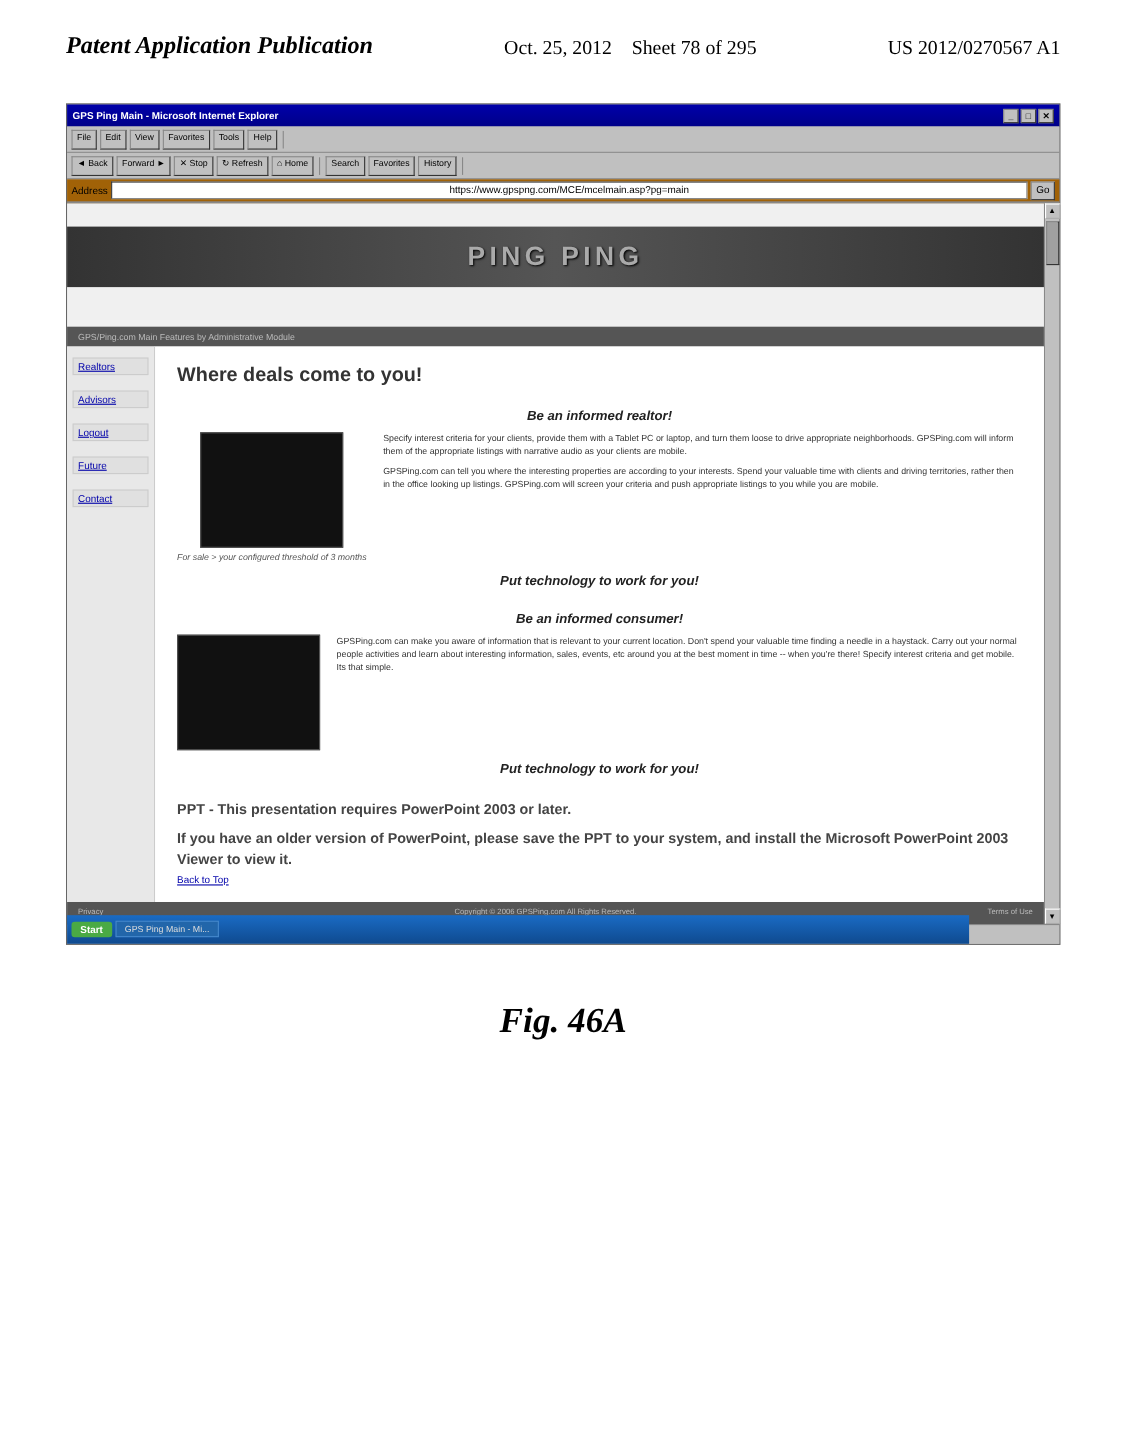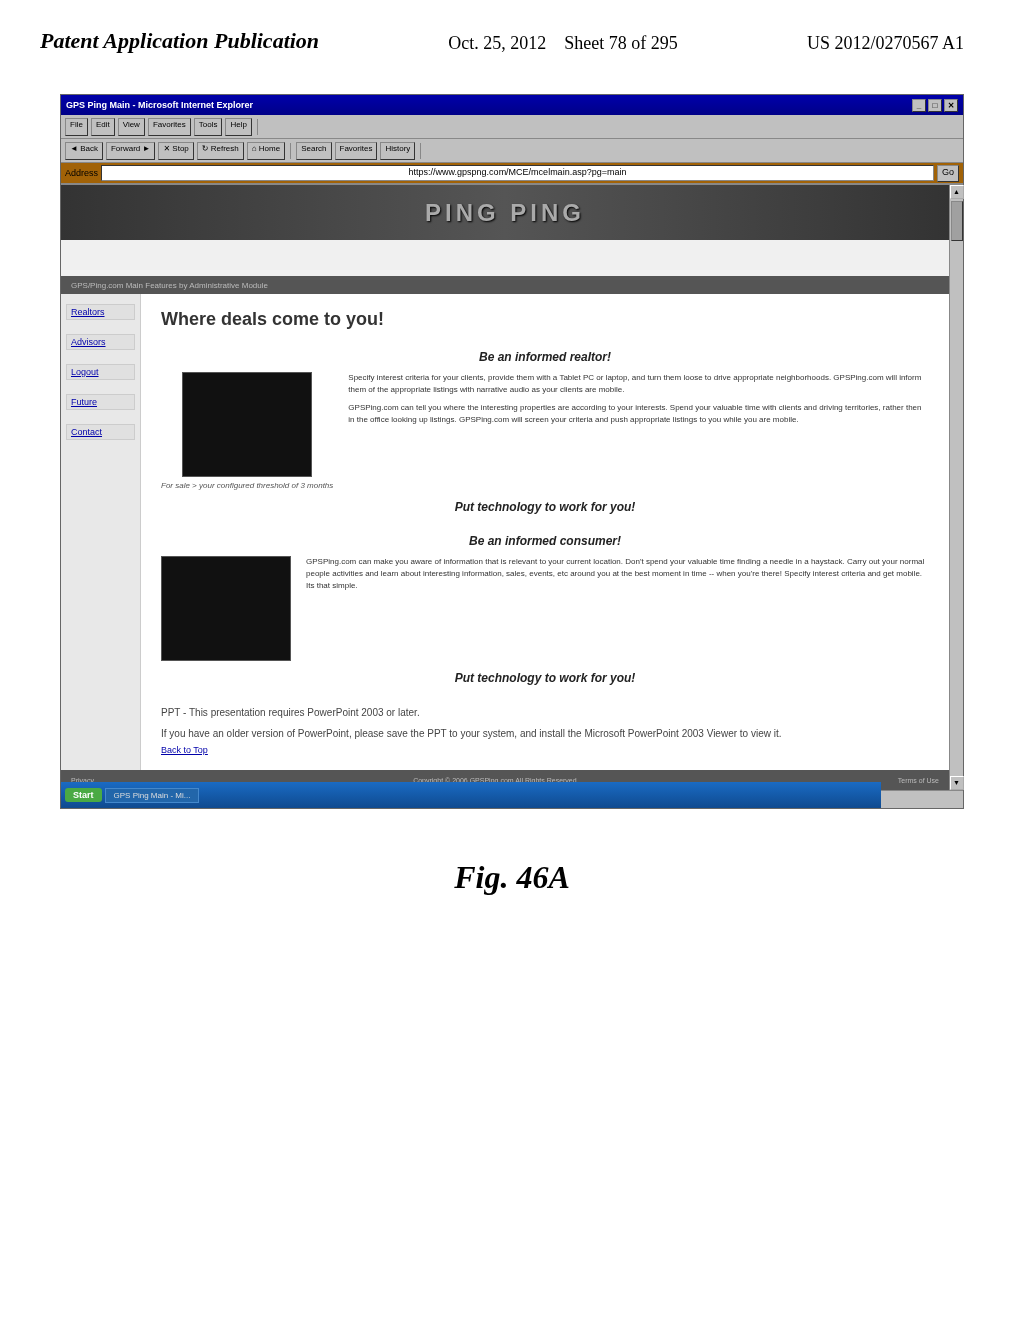--- a/index.html
+++ b/index.html
@@ -9,21 +9,21 @@
       background: #ffffff;
       font-family: 'Times New Roman', Times, serif;
       overflow: hidden;
     }
 
     
     .page-header {
       display: flex;
       justify-content: space-between;
       align-items: center;
-      padding: 28px 60px 10px 40px;
+      padding: 28px 60px 10px 60px;
       border-bottom: none;
       gap: 36px;
     }
     .header-left {
       font-size: 22px;
       font-weight: bold;
       font-style: italic;
     }
     .header-center {
       font-size: 18px;
@@ -161,20 +161,21 @@
     }
 
     
     .site-banner {
       background: linear-gradient(to right, #333, #555, #333);
       height: 55px;
       display: flex;
       align-items: center;
       justify-content: center;
       position: relative;
+      margin-top: 21px;
     }
     .site-logo {
       color: #aaa;
       font-size: 24px;
       font-weight: bold;
       font-family: Arial, sans-serif;
       letter-spacing: 4px;
       text-shadow: 1px 1px 2px #000;
     }
     .site-nav-bar {
@@ -295,25 +296,26 @@
       gap: 10px;
     }
     .status-text {
       font-size: 8px;
       font-family: Arial, sans-serif;
       color: #000;
     }
 
     
     .bottom-note {
-      font-size: 10px;
+      font-size: 13px;
       font-family: Arial, sans-serif;
       color: #444;
       margin-top: 6px;
       line-height: 1.5;
+      font-weight: bold;
     }
     .back-to-top {
       font-size: 9px;
       font-family: Arial, sans-serif;
       color: #0000aa;
       text-decoration: underline;
       cursor: pointer;
       margin-top: 4px;
       display: block;
     }

